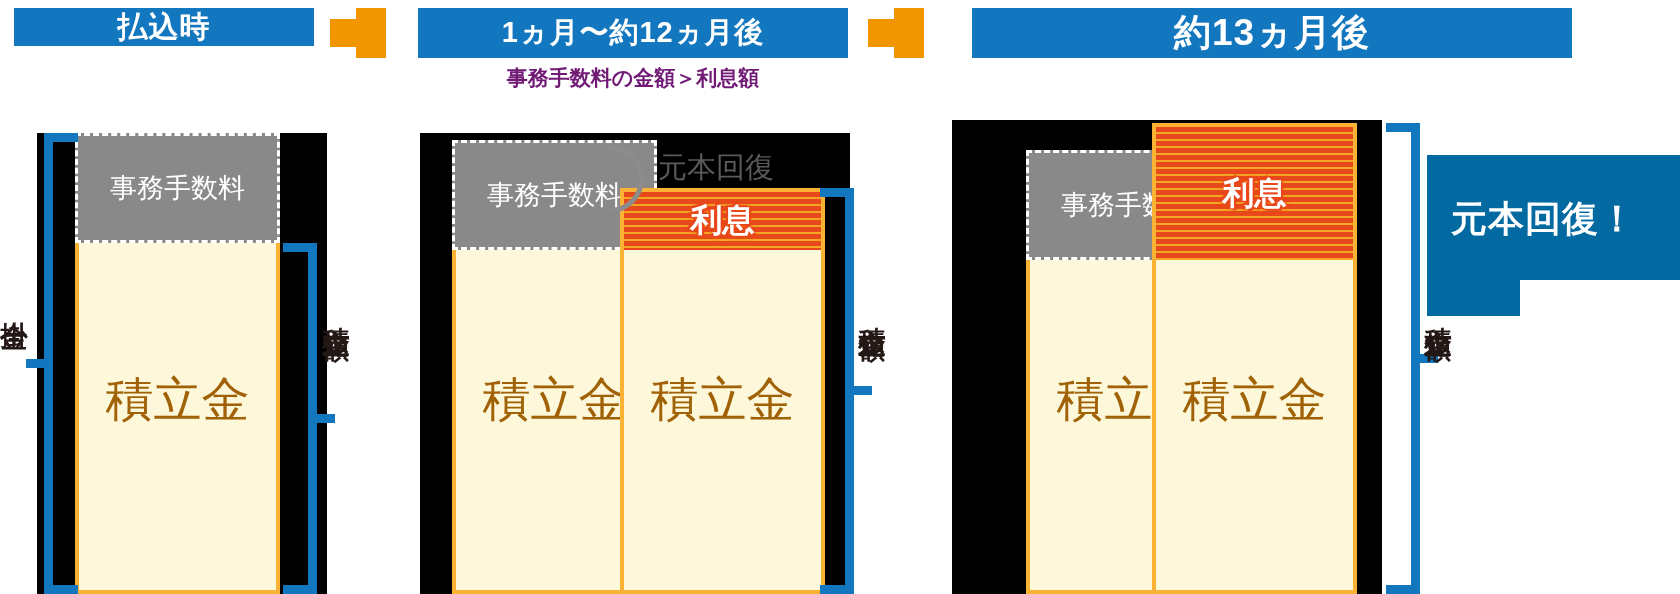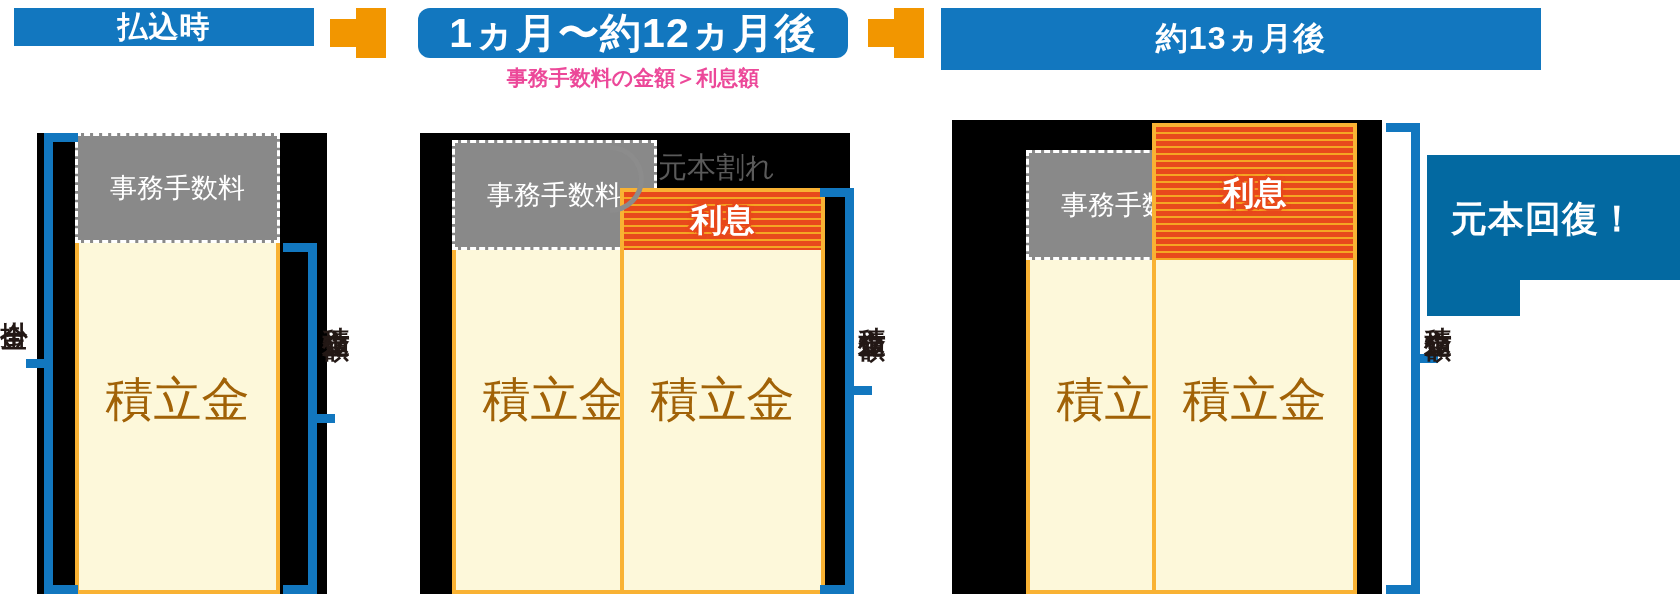--- a/index.html
+++ b/index.html
@@ -17,40 +17,40 @@
     background: #1277bf;
     color: #ffffff;
     font-weight: bold;
     display: flex;
     align-items: center;
     justify-content: center;
     letter-spacing: 1px;
     white-space: nowrap;
   }
   .hdr-1 { left: 14px;  top: 8px;  width: 300px; height: 38px; font-size: 30px; }
-  .hdr-2 { left: 418px; top: 8px;  width: 430px; height: 50px; font-size: 41px; border-radius: 12px; }
-  .hdr-3 { left: 941px; top: 8px;  width: 600px; height: 62px; font-size: 32px; }
+  .hdr-2 { left: 418px; top: 8px;  width: 430px; height: 50px; font-size: 29px; }
+  .hdr-3 { left: 972px; top: 8px;  width: 600px; height: 50px; font-size: 37px; }
 
   
   .arrow { position: absolute; }
   .arrow .stem {
     position: absolute; left: 0; top: 11px;
     width: 28px; height: 28px; background: #f29600;
   }
   .arrow .head {
     position: absolute; left: 26px; top: 0;
     width: 30px; height: 50px; background: #f29600;
   }
   .arrow-1 { left: 330px; top: 8px; width: 60px; height: 50px; }
   .arrow-2 { left: 868px; top: 8px; width: 60px; height: 50px; }
 
   
   .subcap {
     position: absolute;
-    color: #ec4899;
+    color: #701a75;
     font-size: 21px;
     font-weight: bold;
     white-space: nowrap;
     text-align: center;
   }
   .subcap-2 { left: 418px; top: 64px; width: 430px; }
   .subcap-3 { left: 956px; top: 64px; width: 600px; }
 
   
   .plate { position: absolute; background: #000000; }
@@ -206,21 +206,21 @@
   <div class="seg-reserve" style="left:452px; top:250px; width:205px; height:344px;"></div>
   <div class="reserve-label" style="left:452px; top:368px; width:205px;">積立金</div>
 
   <div class="seg-interest" style="left:620px; top:188px; width:205px; height:62px;">
     <span class="lbl">利息</span>
   </div>
   <div class="seg-reserve" style="left:620px; top:250px; width:205px; height:344px;"></div>
   <div class="reserve-label" style="left:620px; top:368px; width:205px;">積立金</div>
 
   <div class="loss-arc" style="left:610px; top:145px; width:34px; height:68px;"></div>
-  <div class="loss-note" style="left:658px; top:148px;">元本割れ</div>
+  <div class="loss-note" style="left:658px; top:148px;">元本回復</div>
 
   <div class="bracket" style="left:820px; top:188px; width:34px; height:406px;">
     <div class="spine" style="right:0px; top:0px; width:9px; height:406px;"></div>
     <div class="arm" style="left:0px; top:0px; width:34px; height:9px;"></div>
     <div class="arm" style="left:0px; top:397px; width:34px; height:9px;"></div>
     <div class="tick" style="right:-18px; top:198px; width:20px; height:9px;"></div>
   </div>
   <div class="vlabel" style="left:858px; top:305px;">積立金額</div>
 
   <div class="plate" style="left:952px; top:120px; width:430px; height:474px;"></div>

